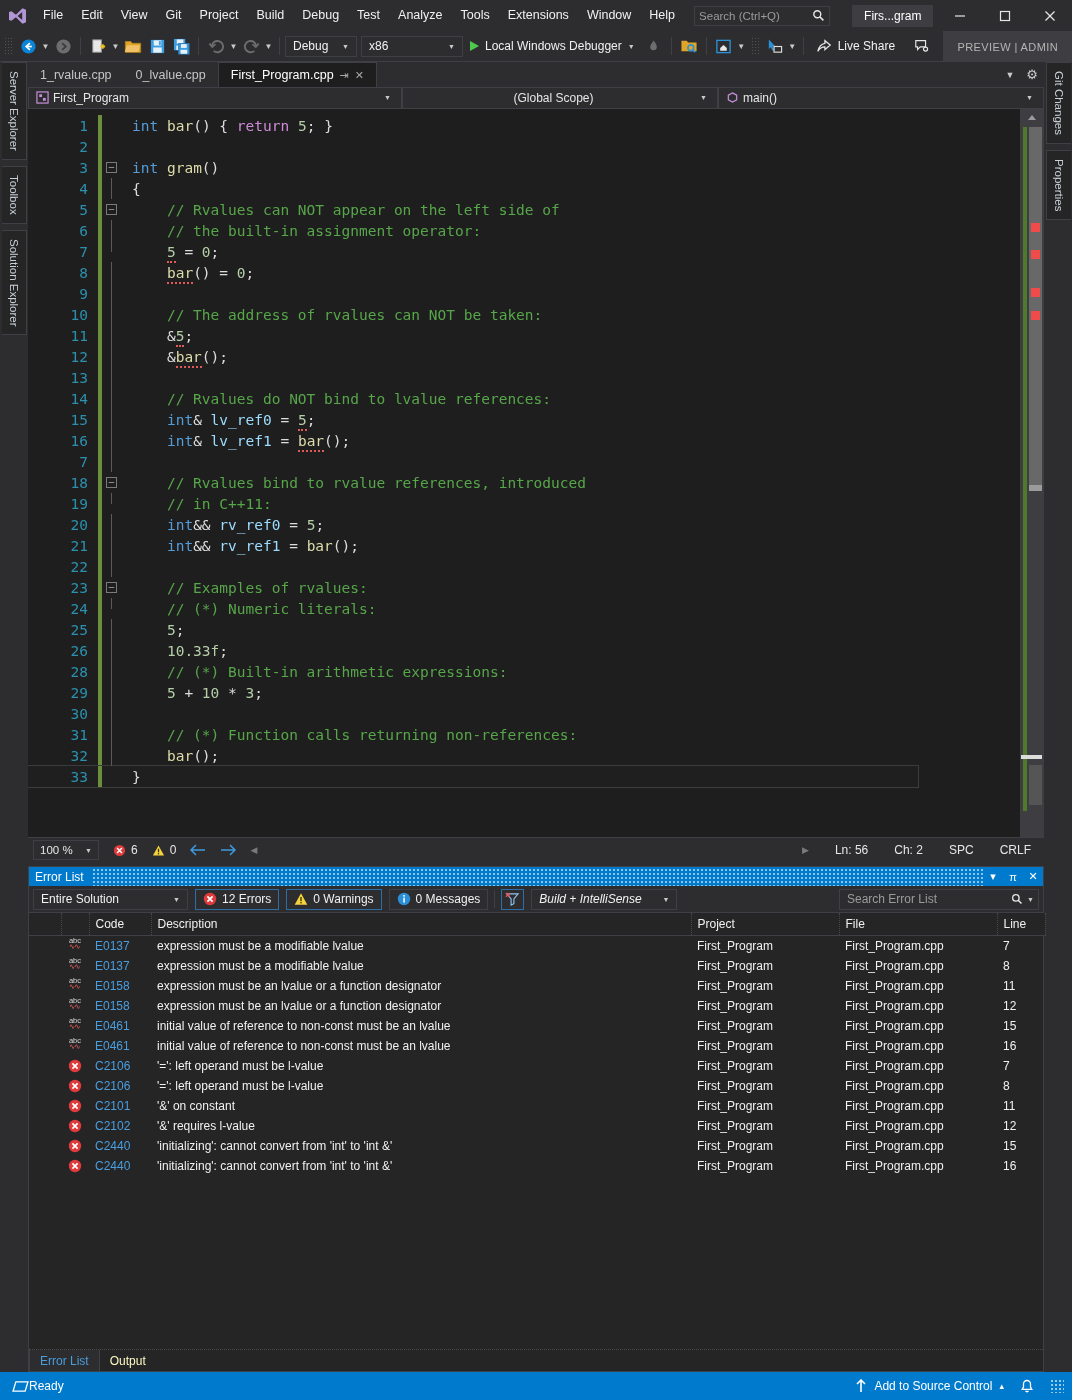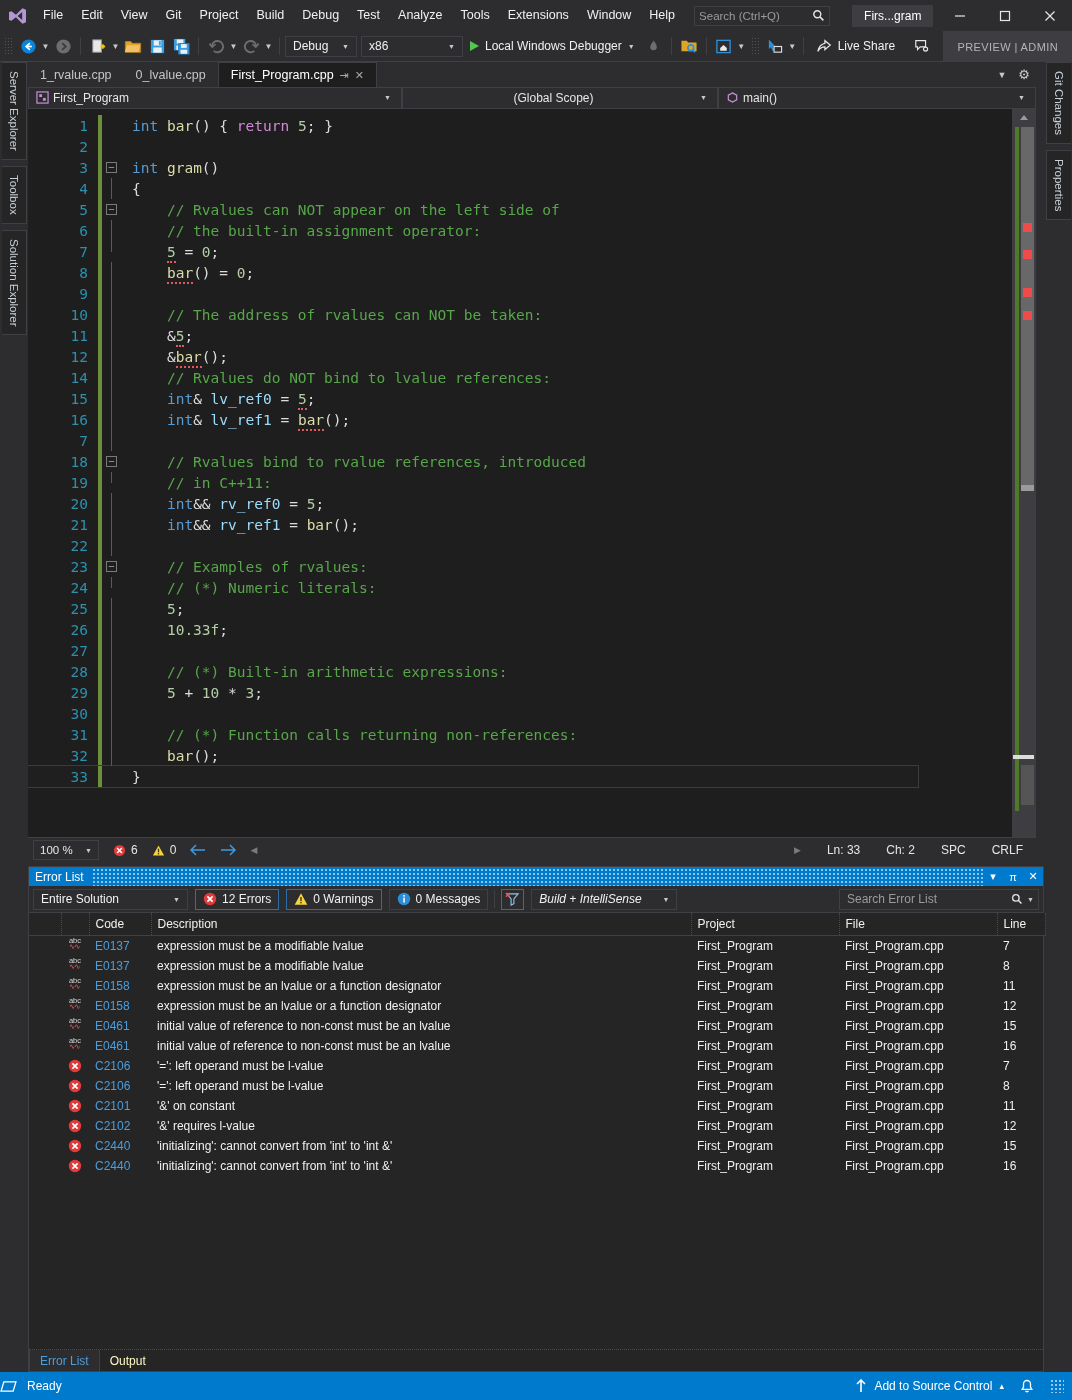--- a/index.html
+++ b/index.html
@@ -87,21 +87,21 @@
     background: #252526;
     color: #c9d0d8; font-size: 11.5px;
     padding: 8px 6px; margin: 0 2px 6px 2px;
     border: 1px solid #3f3f46; border-left: none;
     white-space: nowrap;
   }
   .dockstrip.right .dock-tab { border: 1px solid #3f3f46; border-right: none; }
 
   
   .editor-wrap {
-    position: absolute; left: 28px; right: 36px; top: 62px; height: 800px;
+    position: absolute; left: 28px; right: 28px; top: 62px; height: 800px;
     background: #0c4a6e;
   }
   .tabstrip { height: 25px; background: #2d2d30; display: flex; align-items: flex-end; position: relative; }
   .doctab {
     height: 25px; display: flex; align-items: center; gap: 6px;
     padding: 0 12px; font-size: 12.5px; color: #c5c5c5; background: #2d2d30;
     white-space: nowrap;
   }
   .doctab.active { background: #1e1e1e; color: #ffffff; border-top: 1px solid #3f3f46;
       border-left: 1px solid #3f3f46; border-right: 1px solid #3f3f46; }
@@ -208,21 +208,21 @@
   .ico-wrap { display: flex; align-items: center; justify-content: center; height: 20px; }
 
   .err-tabs { position: absolute; left: 0; right: 0; bottom: 0; height: 22px; background: #252526;
      display: flex; align-items: stretch; border-top: 1px dotted #4a4a4c; }
   .err-tab { display: flex; align-items: center; padding: 0 10px; font-size: 12px; color: #fef9c3; }
   .err-tab.active { background: #2d2d30; color: #4a9ede; border-left: 1px solid #3f3f46; border-right: 1px solid #3f3f46;}
 
   
   .statusbar { position: absolute; left: 0; right: 0; bottom: 0; height: 28px; background: #007acc;
      display: flex; align-items: center; color: #fff; font-size: 12px; }
-  .sb-left { display: flex; align-items: center; gap: 10px; padding-left: 0; }
+  .sb-left { display: flex; align-items: center; padding-left: 12px; }
   .sb-right { margin-left: auto; display: flex; align-items: center; gap: 8px; padding-right: 8px; }
   .sb-right .item { display: flex; align-items: center; gap: 7px; padding: 0 4px; }
   .resizegrip { width: 14px; height: 14px;
      background-image: radial-gradient(rgba(255,255,255,.6) 35%, transparent 36%);
      background-size: 4px 4px; margin-left: 4px; }
   svg { display: block; }
 </style>
 </head>
 <body>
 
@@ -553,20 +553,28 @@
         </div>
         <div class="row">
           <div class="ln">12</div>
           <div class="changebar green"></div>
           <div class="outline">
             <div class="vline"></div>
           </div>
           <div class="code">    <span class="c-pl">&amp;</span><span class="c-fn sq">bar</span><span class="c-pl">(</span><span class="c-pl">)</span><span class="c-pl">;</span></div>
         </div>
         <div class="row">
+          <div class="ln">13</div>
+          <div class="changebar green"></div>
+          <div class="outline">
+            <div class="vline"></div>
+          </div>
+          <div class="code">&nbsp;</div>
+        </div>
+        <div class="row">
           <div class="ln">14</div>
           <div class="changebar green"></div>
           <div class="outline">
             <div class="vline"></div>
           </div>
           <div class="code">    <span class="c-com">// Rvalues do NOT bind to lvalue references:</span></div>
         </div>
         <div class="row">
           <div class="ln">15</div>
           <div class="changebar green"></div>
@@ -655,28 +663,20 @@
           </div>
           <div class="code">    <span class="c-num">5</span><span class="c-pl">;</span></div>
         </div>
         <div class="row">
           <div class="ln">26</div>
           <div class="changebar green"></div>
           <div class="outline">
             <div class="vline"></div>
           </div>
           <div class="code">    <span class="c-num">10.33f</span><span class="c-pl">;</span></div>
-        </div>
-        <div class="row">
-          <div class="ln">27</div>
-          <div class="changebar green"></div>
-          <div class="outline">
-            <div class="vline"></div>
-          </div>
-          <div class="code">&nbsp;</div>
         </div>
         <div class="row">
           <div class="ln">28</div>
           <div class="changebar green"></div>
           <div class="outline">
             <div class="vline"></div>
           </div>
           <div class="code">    <span class="c-com">// (*) Built-in arithmetic expressions:</span></div>
         </div>
         <div class="row">
@@ -773,21 +773,21 @@
     <div class="es-item">
       <span>
         <svg width="16" height="12" viewBox="0 0 16 12">
             <path d="M10 1 L15 6 l-5 5 M15 6 h-14" fill="none" stroke="#3d9ae0" stroke-width="1.5"></path>
           </svg>
       </span>
     </div>
     <div class="es-item" style="color:#7a7a7a;font-size:9px">◀</div>
     <div class="es-right">
       <span style="color:#7a7a7a;font-size:9px">▶</span>
-      <span>Ln: 33</span>
+      <span>Ln: 56</span>
       <span>Ch: 2</span>
       <span>SPC</span>
       <span>CRLF</span>
     </div>
   </div>
 </div>
 
 <div class="errpanel">
   <div class="err-title">
     <span>Error List</span>

